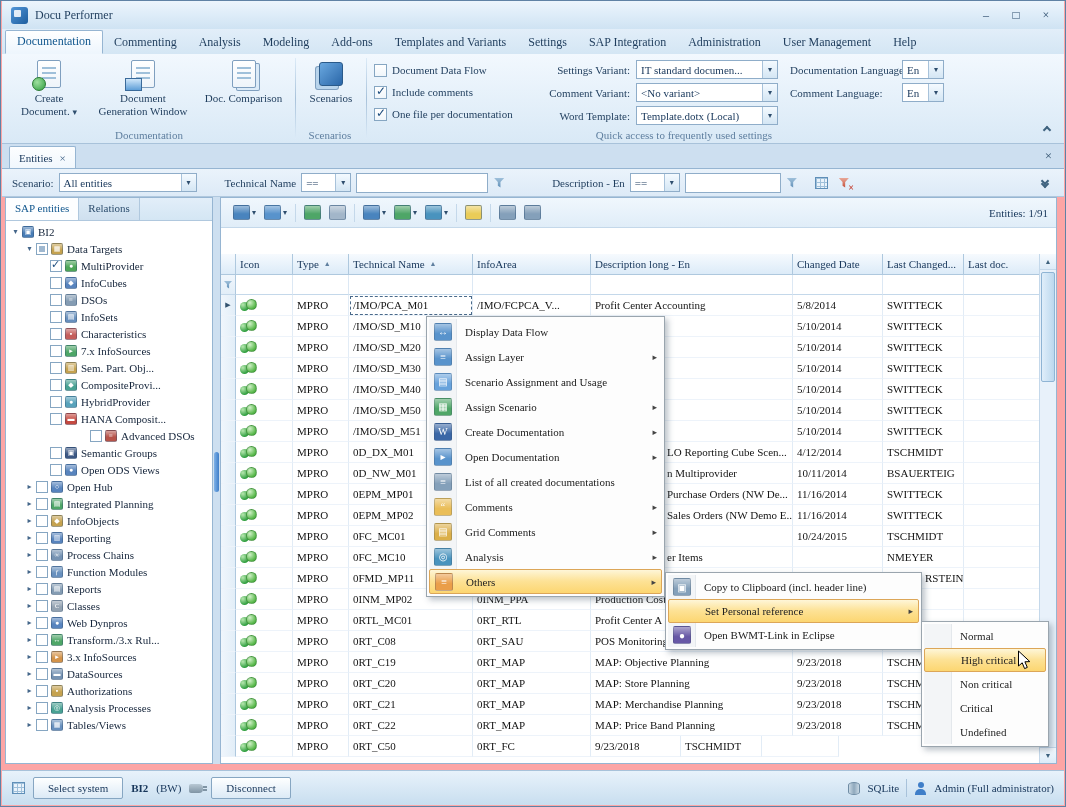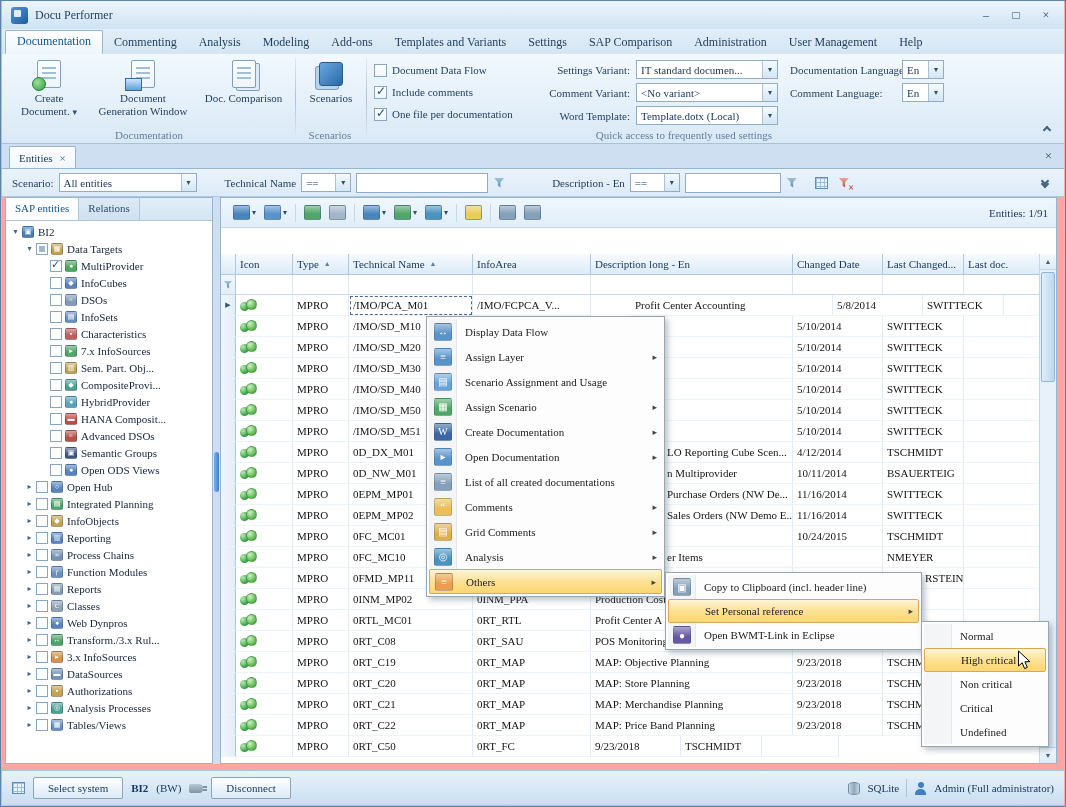--- a/index.html
+++ b/index.html
@@ -156,21 +156,21 @@
   </div>
 
   <div class="ribbon-tabs">
       <div class="rtab active">Documentation</div>
       <div class="rtab">Commenting</div>
       <div class="rtab">Analysis</div>
       <div class="rtab">Modeling</div>
       <div class="rtab">Add-ons</div>
       <div class="rtab">Templates and Variants</div>
       <div class="rtab">Settings</div>
-      <div class="rtab">SAP Comparison</div>
+      <div class="rtab">SAP Integration</div>
       <div class="rtab">Administration</div>
       <div class="rtab">User Management</div>
       <div class="rtab">Help</div>
     </div>
 
   <div class="ribbon">
     <div class="bigbtn" style="left:4px;width:86px">
       <span class="bigdoc green"></span>
       <span class="blabel">Create</span>
       <span class="blabel"><span>Document.</span> <span class="dropmark">▾</span></span>
@@ -369,21 +369,21 @@
           <span class="tchk unchecked"></span>
           <span class="ticon" style="background: linear-gradient(rgba(255, 255, 255, 0.5), rgba(255, 255, 255, 0.08) 60%), rgb(74, 154, 181);">●</span>
           <span class="tlabel">HybridProvider</span>
         </div>
         <div class="titem" style="padding-left: 31px;">
           <span class="texp"></span>
           <span class="tchk unchecked"></span>
           <span class="ticon" style="background: linear-gradient(rgba(255, 255, 255, 0.5), rgba(255, 255, 255, 0.08) 60%), rgb(192, 58, 48);">▬</span>
           <span class="tlabel">HANA Composit...</span>
         </div>
-        <div class="titem" style="padding-left: 31px;">
+        <div class="titem" style="padding-left: 31px; margin-left: 40px;">
           <span class="texp"></span>
           <span class="tchk unchecked"></span>
           <span class="ticon" style="background: linear-gradient(rgba(255, 255, 255, 0.5), rgba(255, 255, 255, 0.08) 60%), rgb(176, 68, 58);">≡</span>
           <span class="tlabel">Advanced DSOs</span>
         </div>
         <div class="titem" style="padding-left: 31px;">
           <span class="texp"></span>
           <span class="tchk unchecked"></span>
           <span class="ticon" style="background: linear-gradient(rgba(255, 255, 255, 0.5), rgba(255, 255, 255, 0.08) 60%), rgb(44, 74, 122);">▣</span>
           <span class="tlabel">Semantic Groups</span>
@@ -582,21 +582,21 @@
           <div class="grow">
             <div class="cell ind" style="width: 15px;">
               <span class="rowarrow">▶</span>
             </div>
             <div class="cell" style="width: 57px;">
               <span class="mp-icon"></span>
             </div>
             <div class="cell" style="width: 56px;">MPRO</div>
             <div class="cell focused" style="width: 124px;">/IMO/PCA_M01</div>
             <div class="cell" style="width: 118px;">/IMO/FCPCA_V...</div>
-            <div class="cell" style="width: 202px; margin-left: 40px;">Profit Center Accounting</div>
+            <div class="cell" style="width: 202px;">Profit Center Accounting</div>
             <div class="cell" style="width: 90px;">5/8/2014</div>
             <div class="cell" style="width: 81px;">SWITTECK</div>
             <div class="cell" style="width: 77px;"></div>
           </div>
           <div class="grow">
             <div class="cell ind" style="width: 15px;"></div>
             <div class="cell" style="width: 57px;">
               <span class="mp-icon"></span>
             </div>
             <div class="cell" style="width: 56px;">MPRO</div>

